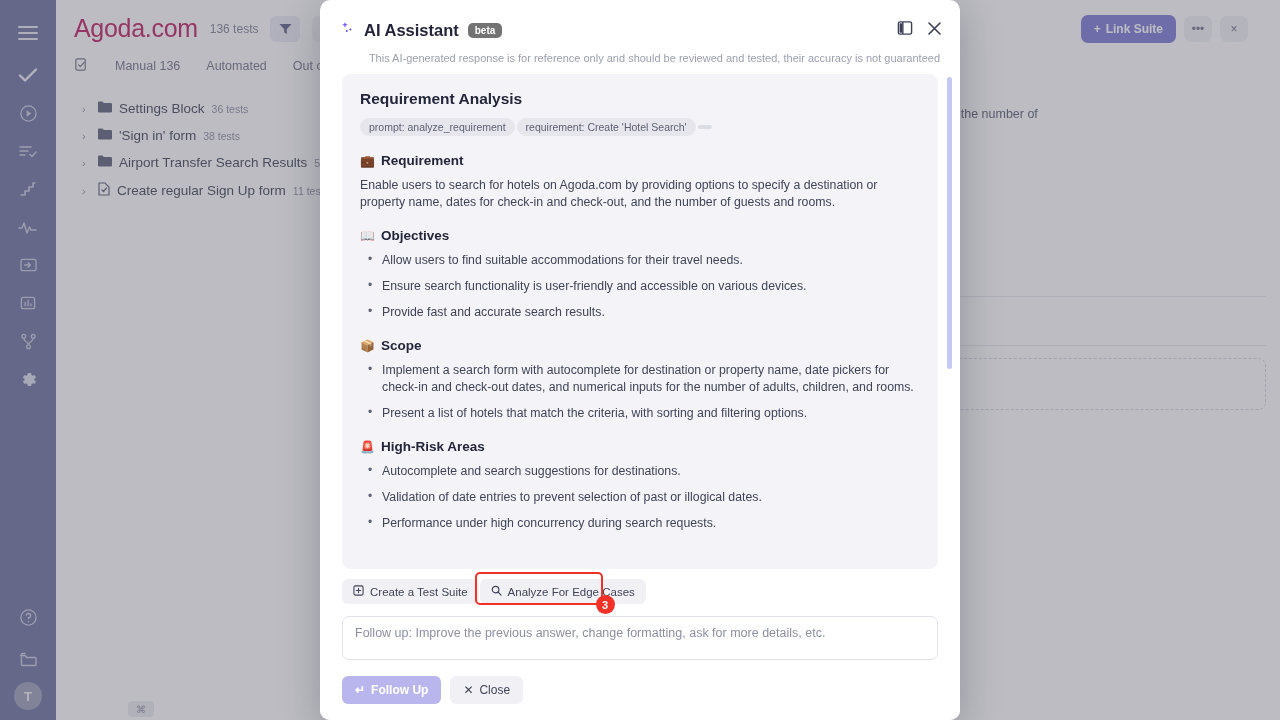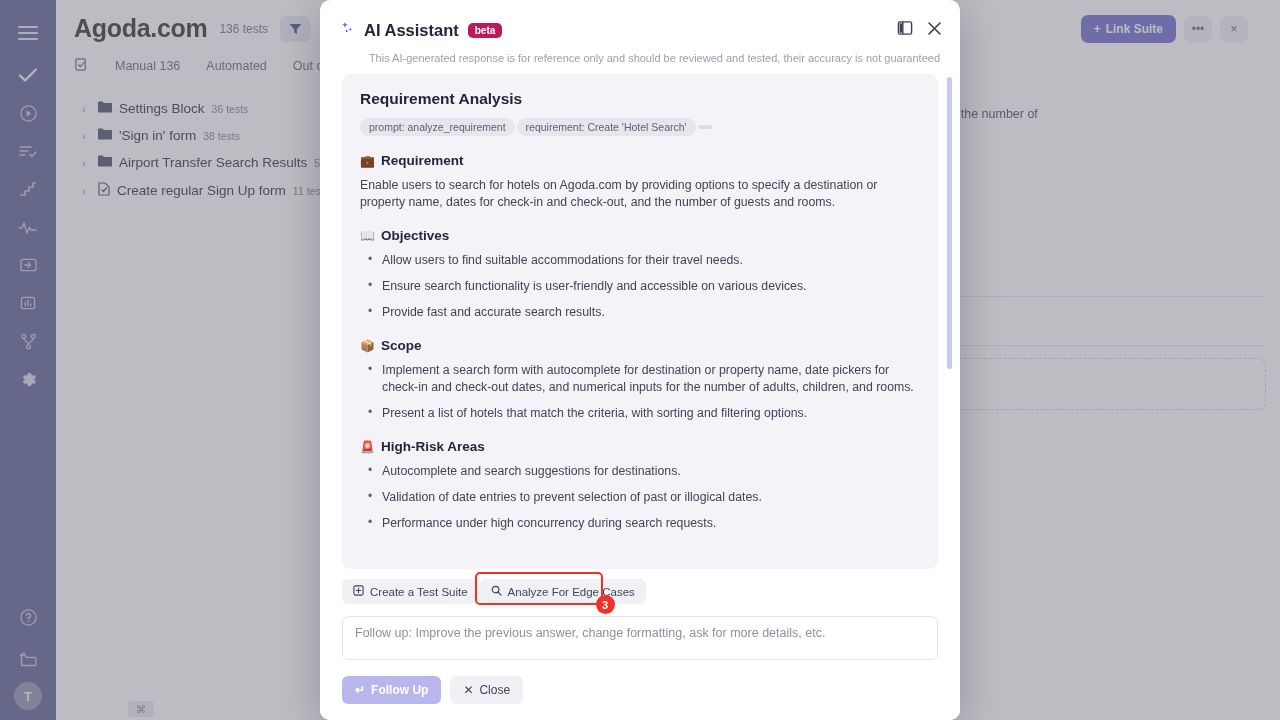--- a/index.html
+++ b/index.html
@@ -32,21 +32,21 @@
   .avatar {
     width: 28px; height: 28px; border-radius: 50%;
     background: #9a9db9; color: #f2f2f7;
     display: flex; align-items: center; justify-content: center;
     font-size: 13px; font-weight: 700;
   }
 
   .workspace { position: absolute; left: 56px; top: 0; right: 0; bottom: 0; background: #fff; }
 
   .wshead { display: flex; align-items: center; gap: 12px; padding: 14px 18px 6px 18px; }
-  .ws-title { font-size: 25px; font-weight: 700; color: #404040; letter-spacing: -.3px; }
+  .ws-title { font-size: 25px; font-weight: 400; color: #be185d; letter-spacing: -.3px; }
   .ws-count { font-size: 12px; color: #7b7f93; }
   .icon-btn {
     width: 30px; height: 26px; border-radius: 6px; background: #eceaf6;
     display: flex; align-items: center; justify-content: center; color: #5a5e86;
   }
   .search-box {
     width: 300px; height: 26px; border-radius: 6px; background: #f4f4f7;
     display: flex; align-items: center; gap: 6px; padding: 0 8px; color: #9296a8; font-size: 12px;
   }
   .head-right { margin-left: auto; display: flex; align-items: center; gap: 8px; padding-right: 14px; }
@@ -90,21 +90,21 @@
   
   .modal {
     position: absolute; left: 320px; top: 0; width: 640px; height: 720px;
     background: #fff; border-radius: 10px;
     box-shadow: 0 8px 40px rgba(20,20,40,.25);
     display: flex; flex-direction: column; overflow: hidden;
   }
   .m-head { display: flex; align-items: center; padding: 20px 18px 12px 20px; }
   .m-title { font-size: 16.5px; font-weight: 700; color: #23263a; margin-left: 9px; }
   .beta {
-    margin-left: 9px; background: #be185d; color: #fff; font-size: 10px; font-weight: 600;
+    margin-left: 9px; background: #737373; color: #fff; font-size: 10px; font-weight: 600;
     border-radius: 5px; padding: 2px 7px;
   }
   .m-head-right { margin-left: auto; display: flex; align-items: center; gap: 14px; color: #3b4055; }
   .m-note { font-size: 11px; color: #9b9fb0; padding: 0 20px 10px 22px; text-align: right; }
 
   .m-body { position: relative; flex: 1; overflow: hidden; padding: 0 22px; }
   .card {
     background: #f4f4f8; border-radius: 9px; padding: 16px 18px 20px 18px;
     height: 100%; overflow: hidden;
   }

